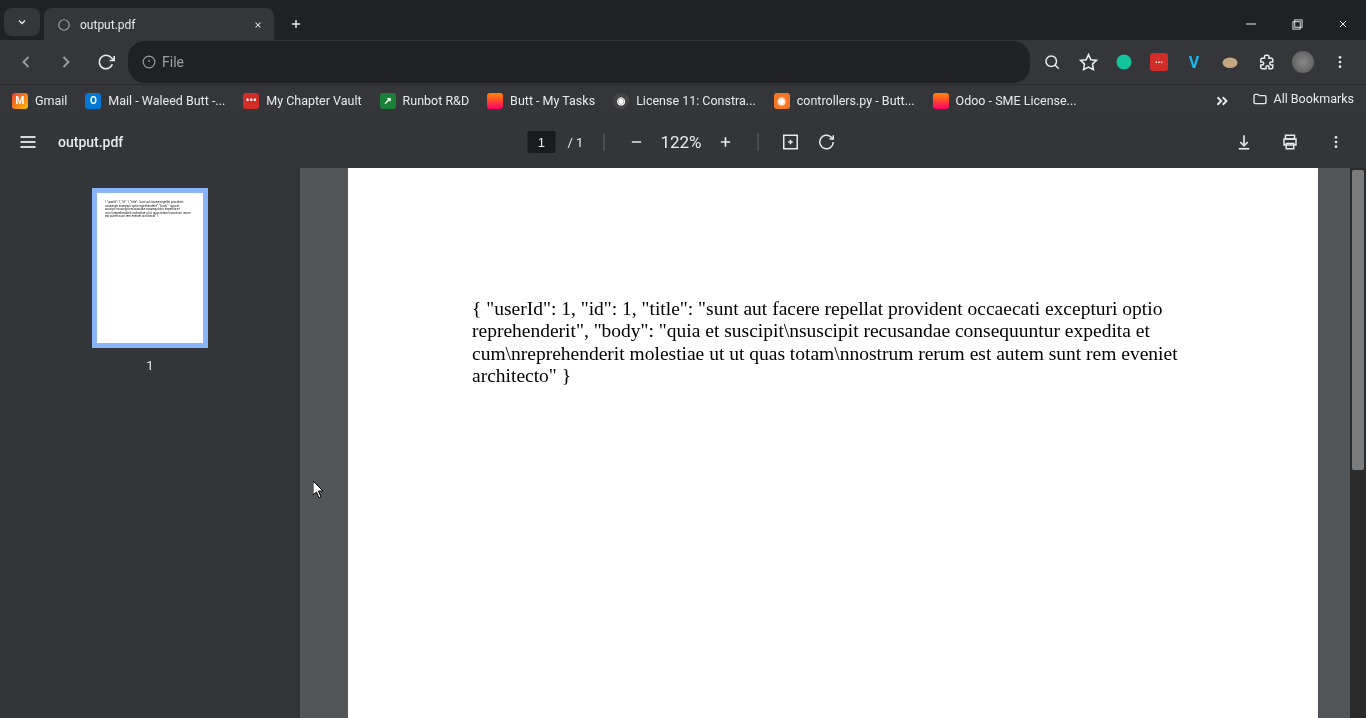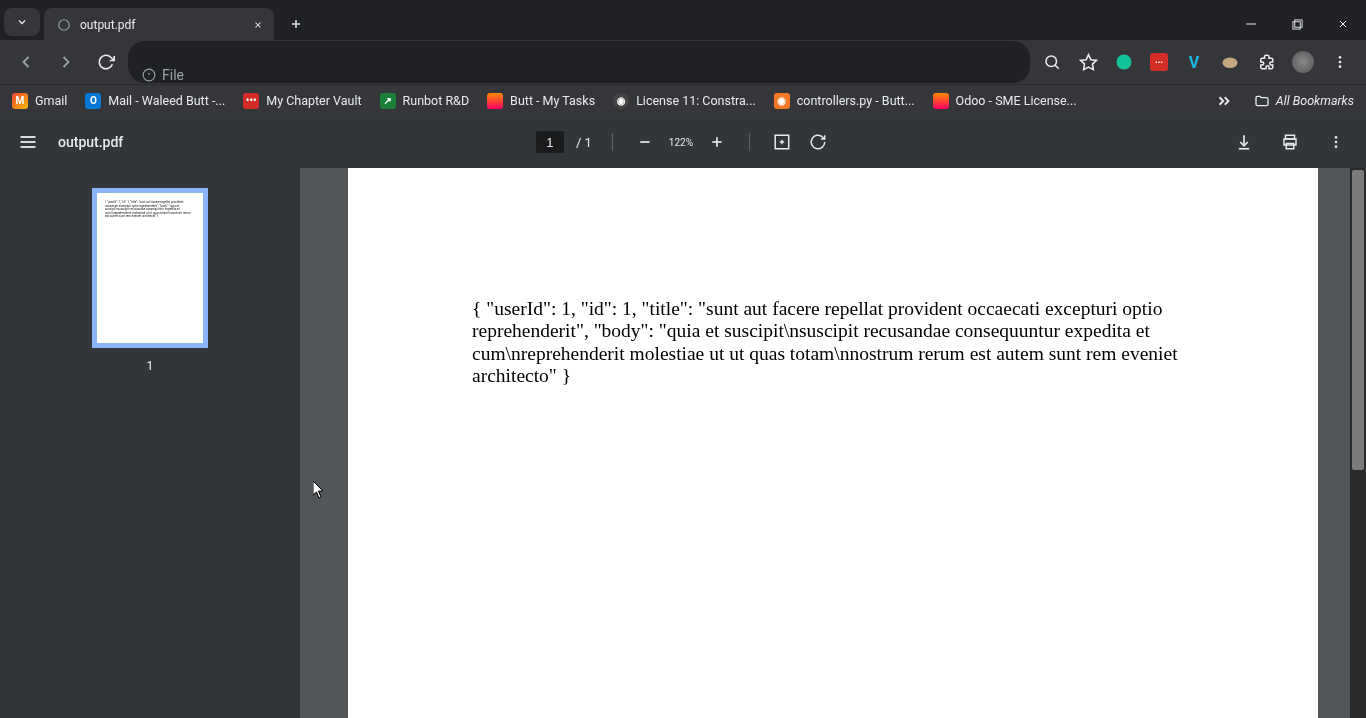--- a/index.html
+++ b/index.html
@@ -87,21 +87,21 @@
   color: #9aa0a6;
   border-radius: 50%;
 }
 .nav-btn.active { color: #e8eaed; }
 .omnibox {
   flex: 1;
   height: 42px;
   background: #202124;
   border-radius: 17px;
   display: flex;
-  align-items: flex-end;
+  align-items: center;
   padding: 0 14px;
   color: #e8eaed;
   font-size: 14px;
   gap: 10px;
 }
 .file-chip {
   display: flex; align-items: center; gap: 6px;
   color: #9aa0a6;
   font-size: 14px;
 }
@@ -125,21 +125,21 @@
 }
 .bm-item { display: flex; align-items: center; gap: 7px; white-space: nowrap; }
 .bm-icon { width: 16px; height: 16px; display: inline-flex; align-items: center; justify-content: center; border-radius: 3px; font-size: 10px; font-weight: bold; }
 .bm-gmail { background: linear-gradient(135deg,#ea4335,#fbbc04); color: white; }
 .bm-outlook { background: #0078d4; color: white; }
 .bm-lastpass { background: #d32d27; color: white; }
 .bm-runbot { background: #1a7f37; color: white; }
 .bm-odoo { background: linear-gradient(#f80,#f06); }
 .bm-chapter { background: #444; color: white; border-radius: 50%; }
 .bm-jupyter { background: #f37726; color: white; }
-.bm-right { margin-left: auto; display: flex; align-items: center; gap: 20px; font-style: italic; }
+.bm-right { margin-left: auto; display: flex; align-items: flex-start; gap: 20px; }
 .bm-all { display: flex; align-items: center; gap: 6px; }
 
 
 .pdf-toolbar {
   height: 52px;
   background: #323639;
   display: flex;
   align-items: center;
   color: #e8eaed;
   padding: 0 18px;
@@ -158,21 +158,21 @@
   background: #191b1c;
   color: #e8eaed;
   border: none;
   text-align: center;
   font-size: 13px;
   border-radius: 2px;
 }
 .page-total { font-size: 13px; color: #e8eaed; }
 .tb-divider { width: 1px; height: 18px; background: #5f6368; margin: 0 8px; }
 .tb-btn { width: 24px; height: 24px; display: flex; align-items: center; justify-content: center; color: #e8eaed; }
-.zoom-text { font-size: 10px; }
+.zoom-text { font-size: 17px; }
 .pdf-right { margin-left: auto; display: flex; align-items: center; gap: 22px; }
 
 
 .pdf-body {
   display: flex;
   height: calc(718px - 40px - 44px - 32px - 52px);
   background: #525659;
 }
 .thumbnails {
   width: 300px;

